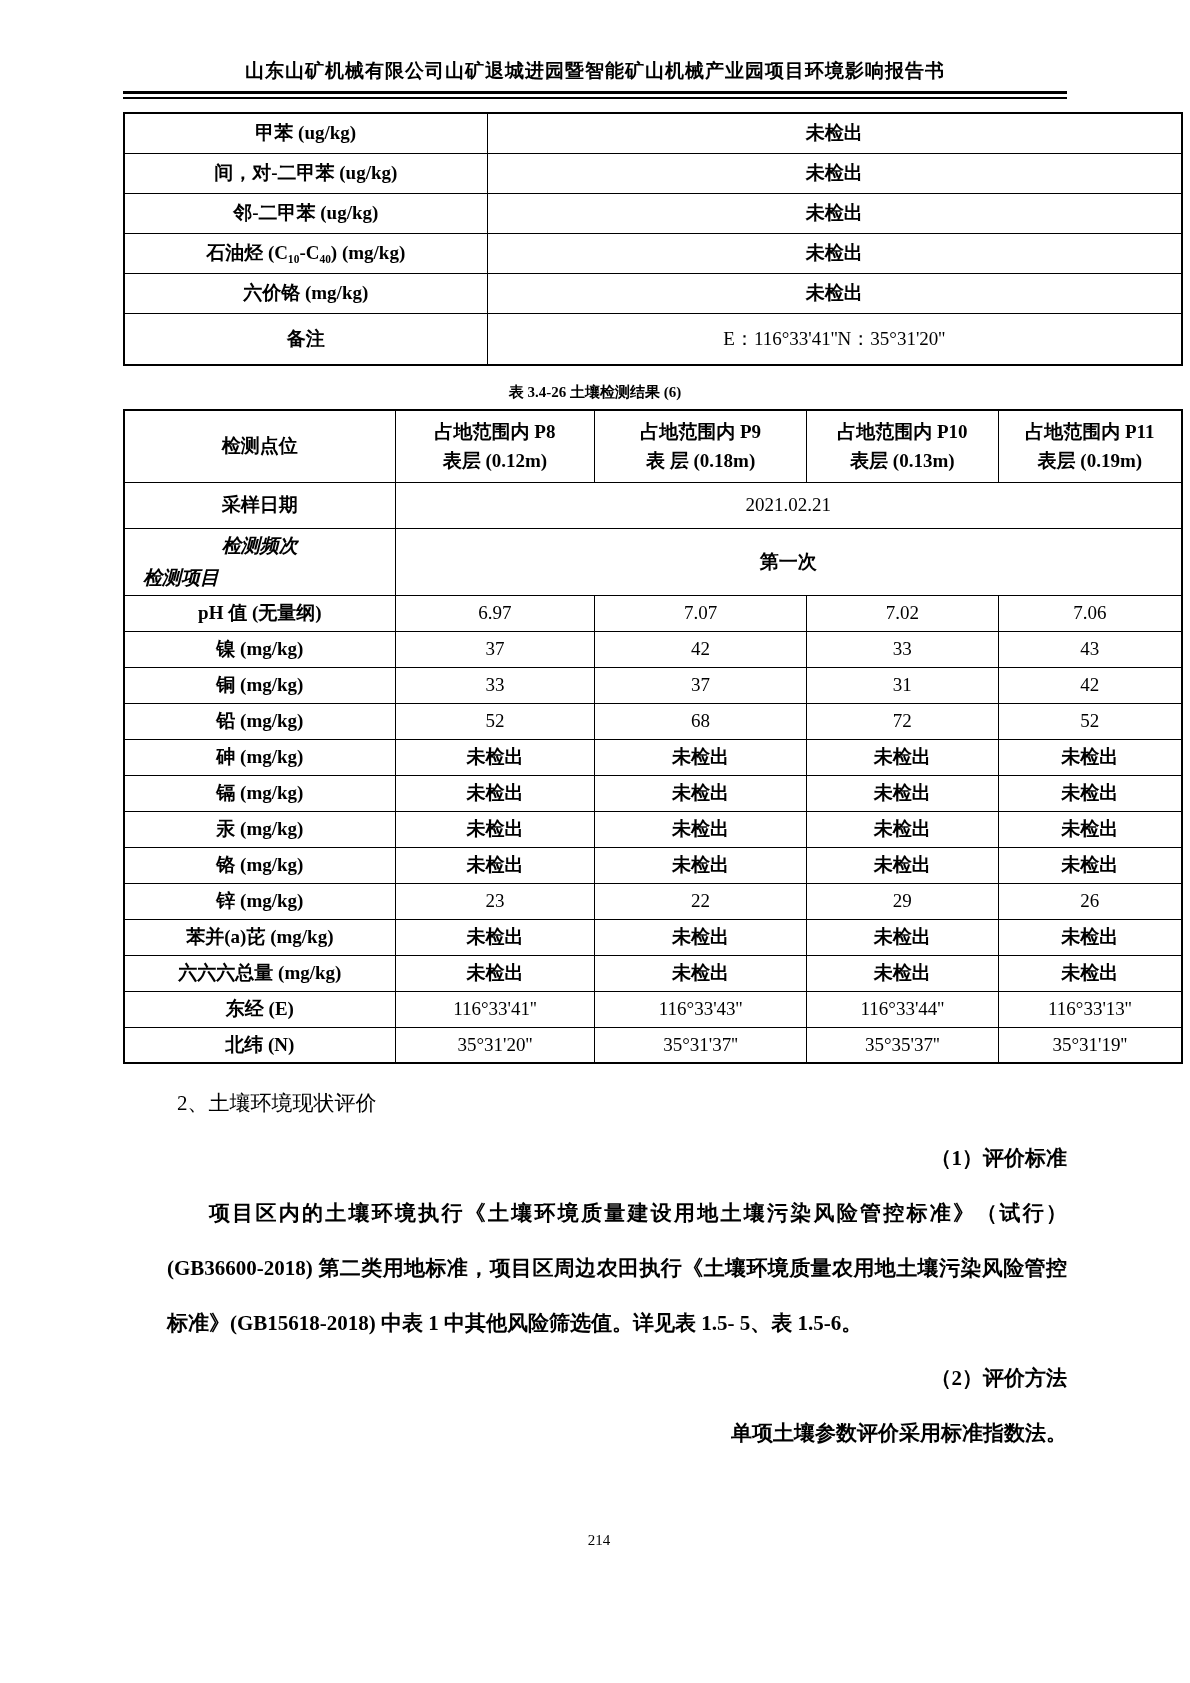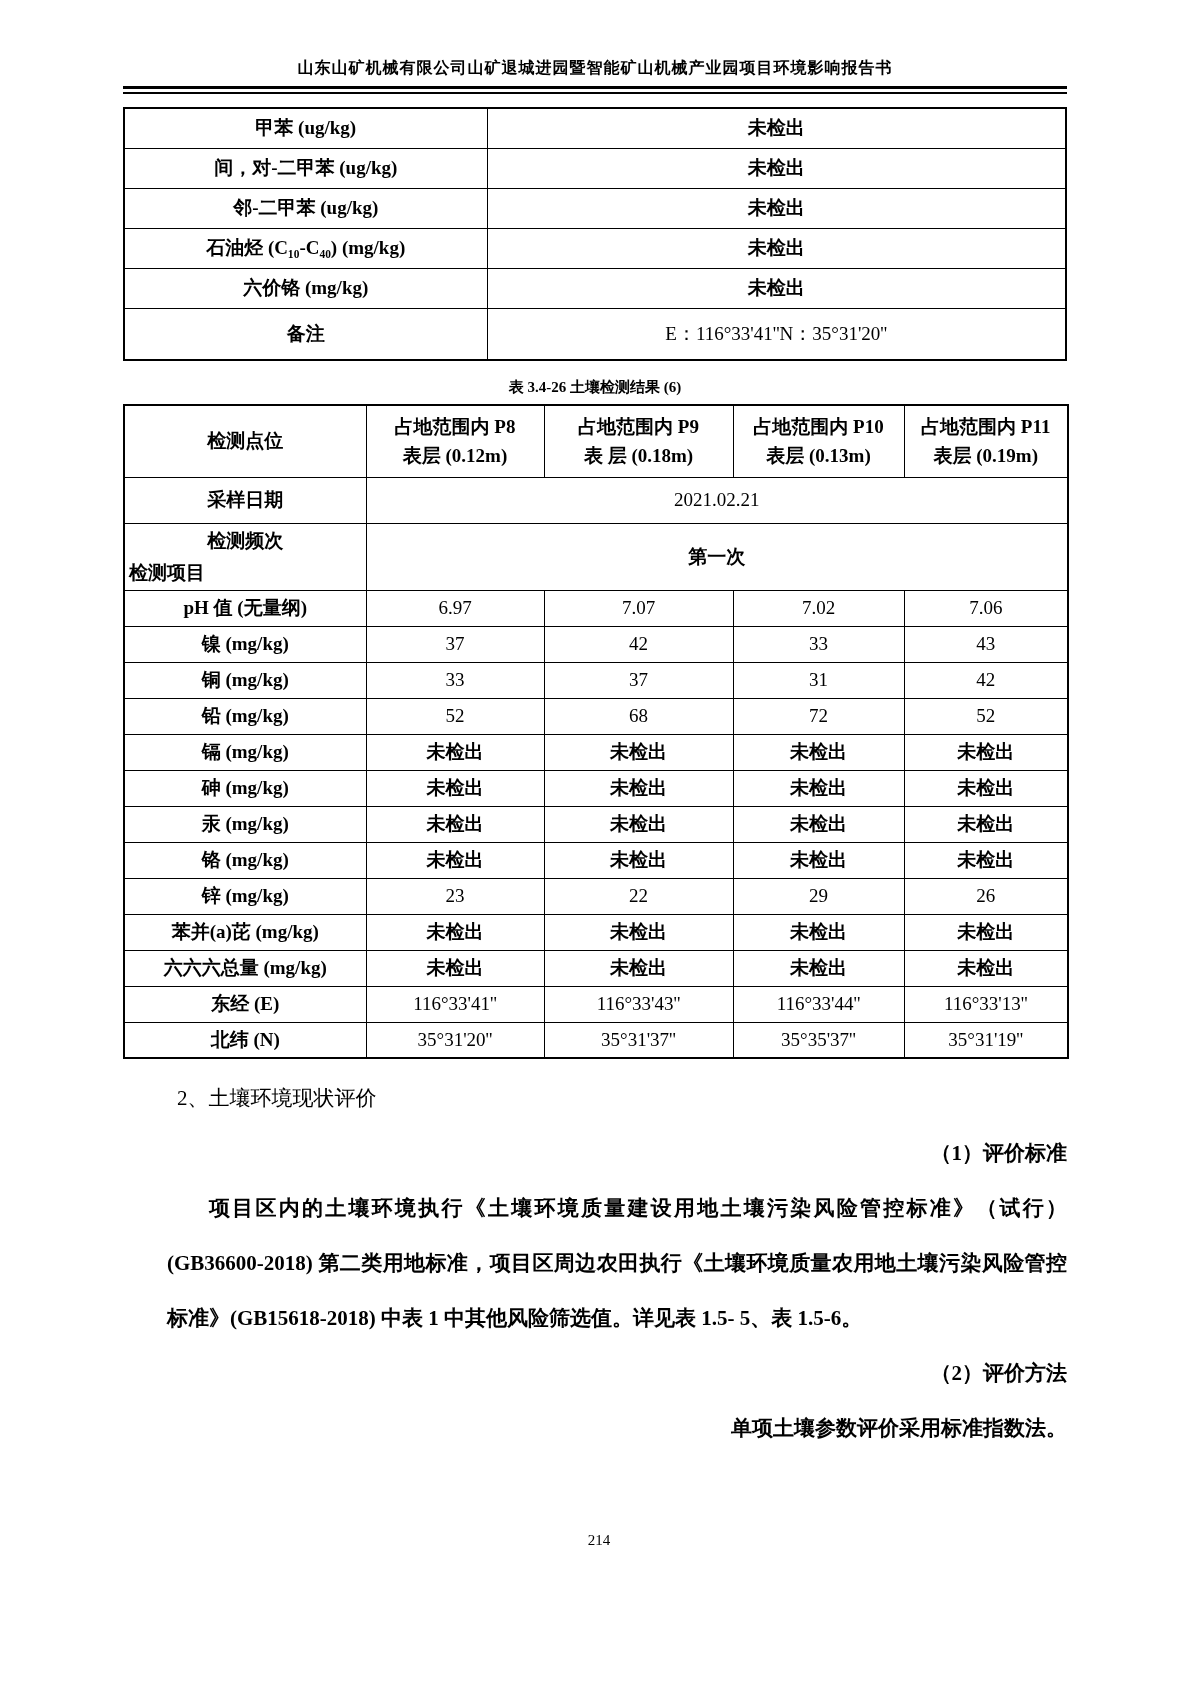--- a/index.html
+++ b/index.html
@@ -6,49 +6,49 @@
   html,body { background:#fff; }
   body {
     width:1190px; height:1683px; position:relative;
     font-family:"Liberation Serif", serif; color:#000;
     overflow:hidden;
   }
   .content { width:944px; margin:0 auto; padding-top:58px; }
 
   
   .hdr-title {
-    text-align:center; font-size:16px; font-weight:700; letter-spacing:1px;
+    text-align:center; font-size:19px; font-weight:700; letter-spacing:1px;
     padding-bottom:7px;
   }
   .rule-thick { height:3px; background:#000; }
   .rule-gap { height:3px; }
   .rule-thin { height:2px; background:#000; }
 
   
-  table { border-collapse:collapse; width:944px; table-layout:fixed; }
+  table { border-collapse:collapse; width:1060px; table-layout:fixed; }
   td {
     border:1px solid #000; text-align:center; vertical-align:middle;
     font-size:19px; font-weight:700; padding:2px 6px; overflow:hidden;
   }
   table { border:2px solid #000; }
   .num { font-weight:400; font-family:"Liberation Serif", serif; }
 
   .t1 { margin-top:13px; }
   .t1 tr { height:40px; }
   .t1 tr:last-child { height:52px;margin-top:40px; }
   .t1 .t1-label { width:363px; }
 
   .t2-title { text-align:center; font-weight:700; font-size:15px; margin-top:17px; }
   .t2 { margin-top:7px; }
   .t2 .head-row { height:72px; }
   .t2 .date-row { height:46px; }
   .t2 .freq-row { height:62px; }
   .t2 .data-tbody tr { height:36px; }
   .colhead div { line-height:29px; }
-  .freq-cell { padding:4px 2px; }
+  .freq-cell { padding:4px 16px;font-style:italic; }
   .freq-top { text-align:center; }
   .freq-bottom { text-align:left; padding-left:2px; margin-top:6px; }
 
   
   .bodytext { margin-top:12px; font-size:21px; line-height:55px; font-weight:700; }
   .b-heading { padding-left:54px; }
   .b-item { padding-left:54px;text-align:right; }
   .b-para { text-align:justify; text-indent:2em;margin-left:44px; }
 
   .page-number {
@@ -177,29 +177,29 @@
 
         <tr>
           <td>铅 (mg/kg)</td>
           <td class="num">52</td>
           <td class="num">68</td>
           <td class="num">72</td>
           <td class="num">52</td>
         </tr>
 
         <tr>
+          <td>砷 (mg/kg)</td>
+          <td>未检出</td>
+          <td>未检出</td>
+          <td>未检出</td>
+          <td>未检出</td>
+        </tr>
+
+        <tr>
           <td>镉 (mg/kg)</td>
-          <td>未检出</td>
-          <td>未检出</td>
-          <td>未检出</td>
-          <td>未检出</td>
-        </tr>
-
-        <tr>
-          <td>砷 (mg/kg)</td>
           <td>未检出</td>
           <td>未检出</td>
           <td>未检出</td>
           <td>未检出</td>
         </tr>
 
         <tr>
           <td>汞 (mg/kg)</td>
           <td>未检出</td>
           <td>未检出</td>

